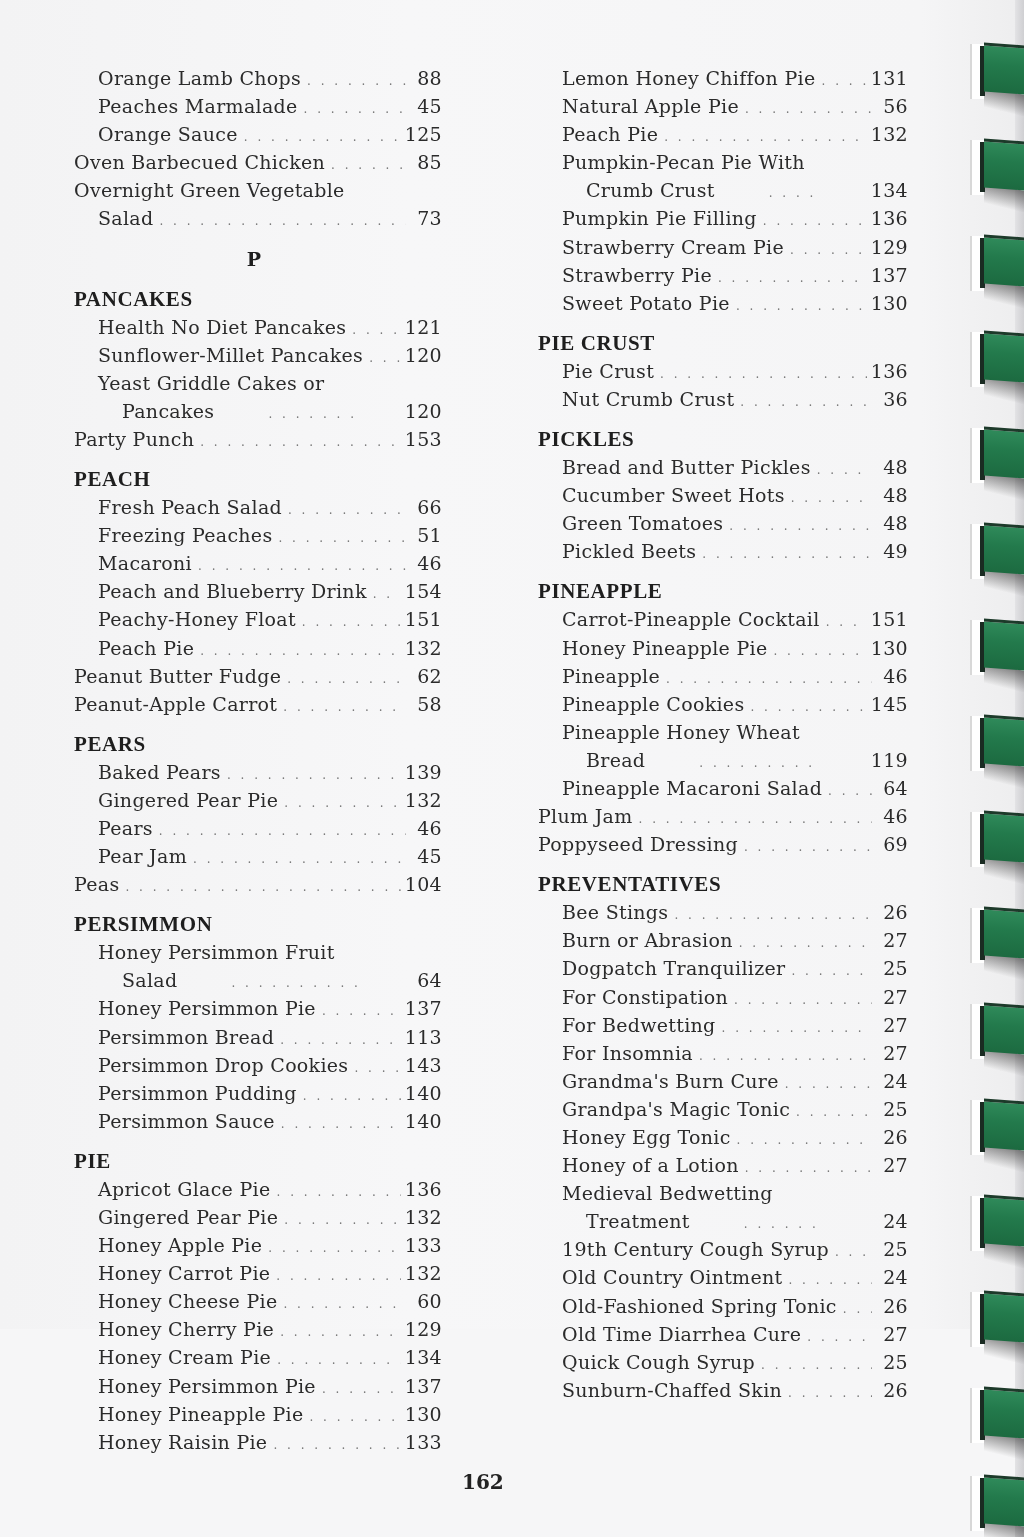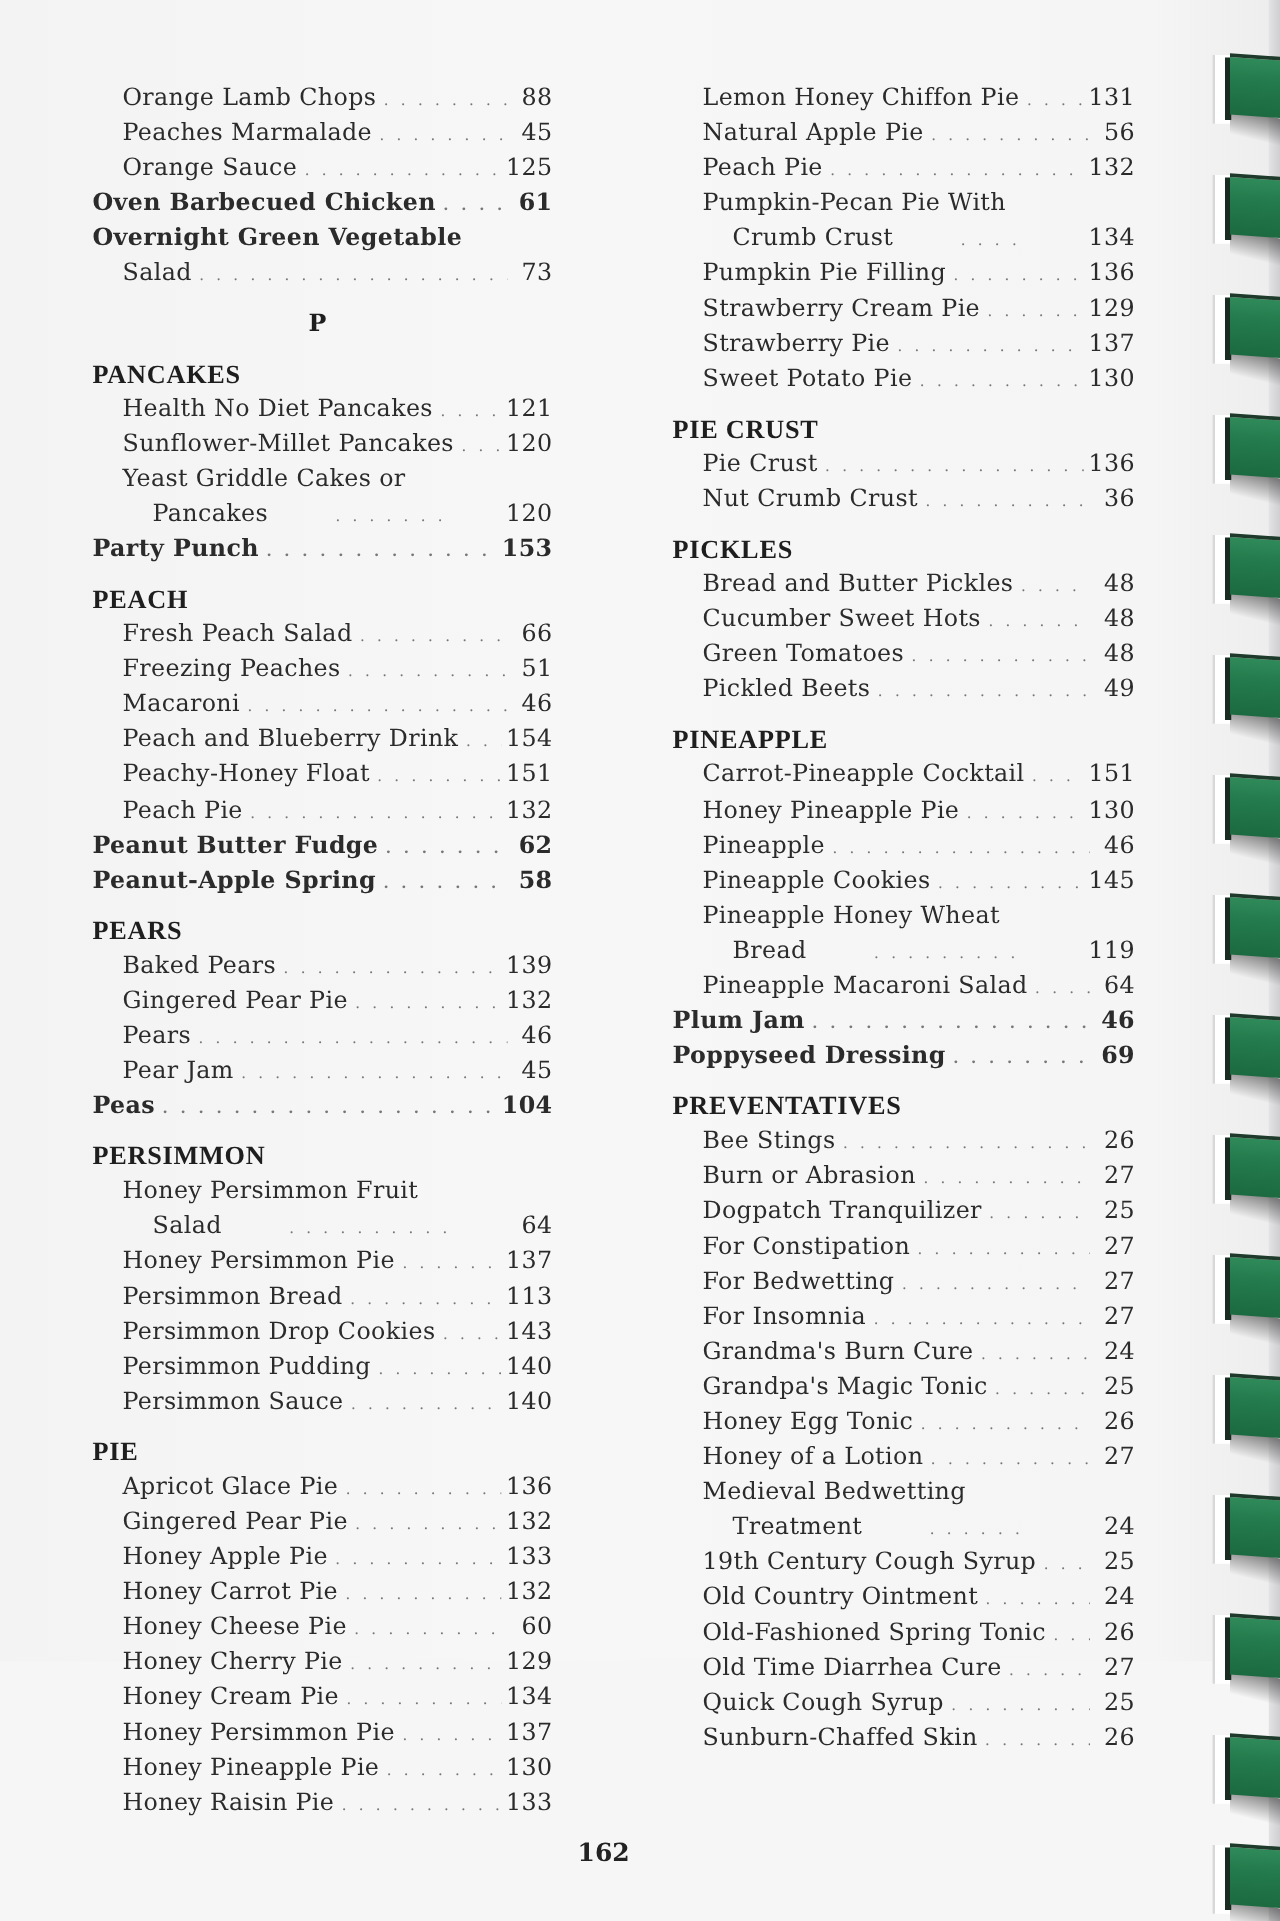--- a/index.html
+++ b/index.html
@@ -17,21 +17,21 @@
   .col {
     position: absolute; top: 64px;
   }
   .col.left { left: 74px; width: 368px; }
   .col.right { left: 538px; width: 370px; }
   .entry {
     display: flex; align-items: baseline;
     font-size: 19px; line-height: 28.1px; height: 28.1px;
     white-space: nowrap; letter-spacing: 0.3px;
   }
-  .entry.l0 { padding-left: 0; font-weight: bold; }
+  .entry.l0 { padding-left: 0; }
   .entry.l1 { padding-left: 24px; }
   .entry.l2 { padding-left: 48px; gap: 48px; }
   .entry .name { flex: 0 0 auto; }
   .entry .dots {
     flex: 1 1 auto; overflow: hidden; margin: 0 4px 0 6px;
     color: #777; letter-spacing: 3px; font-size: 12px;
   }
   .entry .dots::before {
     content: ". . . . . . . . . . . . . . . . . . . . . . . . . . . . . . . . . . . . . . . . . . . . . . . . . . .";
   }
@@ -92,21 +92,21 @@
         <span class="page-no">45</span>
       </div>
       <div class="entry l1">
         <span class="name">Orange Sauce</span>
         <span class="dots"></span>
         <span class="page-no">125</span>
       </div>
       <div class="entry l0">
         <span class="name">Oven Barbecued Chicken</span>
         <span class="dots"></span>
-        <span class="page-no">61</span>
+        <span class="page-no">85</span>
       </div>
       <div class="entry l0 nopage">
         <span class="name">Overnight Green Vegetable</span>
         <span class="dots"></span>
         <span class="page-no"></span>
       </div>
       <div class="entry l1">
         <span class="name">Salad</span>
         <span class="dots"></span>
         <span class="page-no">73</span>
@@ -168,21 +168,21 @@
         <span class="name">Peach Pie</span>
         <span class="dots"></span>
         <span class="page-no">132</span>
       </div>
       <div class="entry l0">
         <span class="name">Peanut Butter Fudge</span>
         <span class="dots"></span>
         <span class="page-no">62</span>
       </div>
       <div class="entry l0">
-        <span class="name">Peanut-Apple Spring</span>
+        <span class="name">Peanut-Apple Carrot</span>
         <span class="dots"></span>
         <span class="page-no">58</span>
       </div>
       <div class="heading">PEARS</div>
       <div class="entry l1">
         <span class="name">Baked Pears</span>
         <span class="dots"></span>
         <span class="page-no">139</span>
       </div>
       <div class="entry l1">

